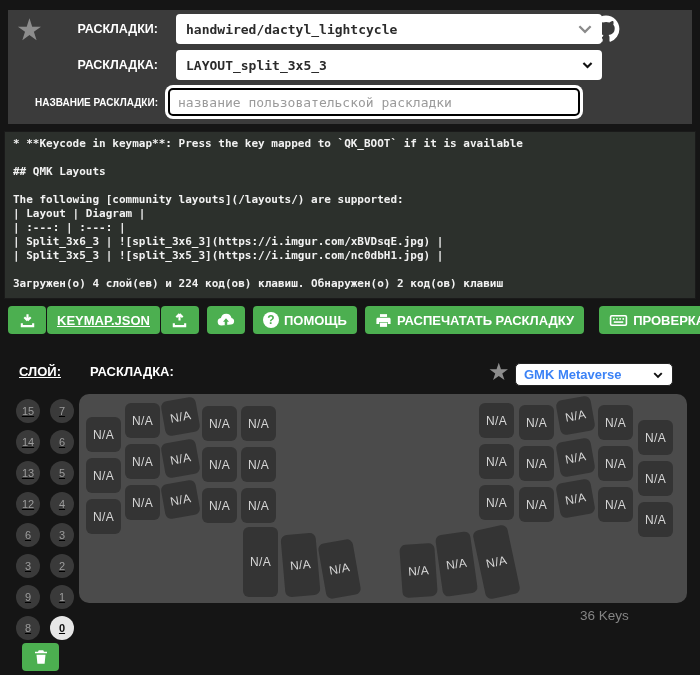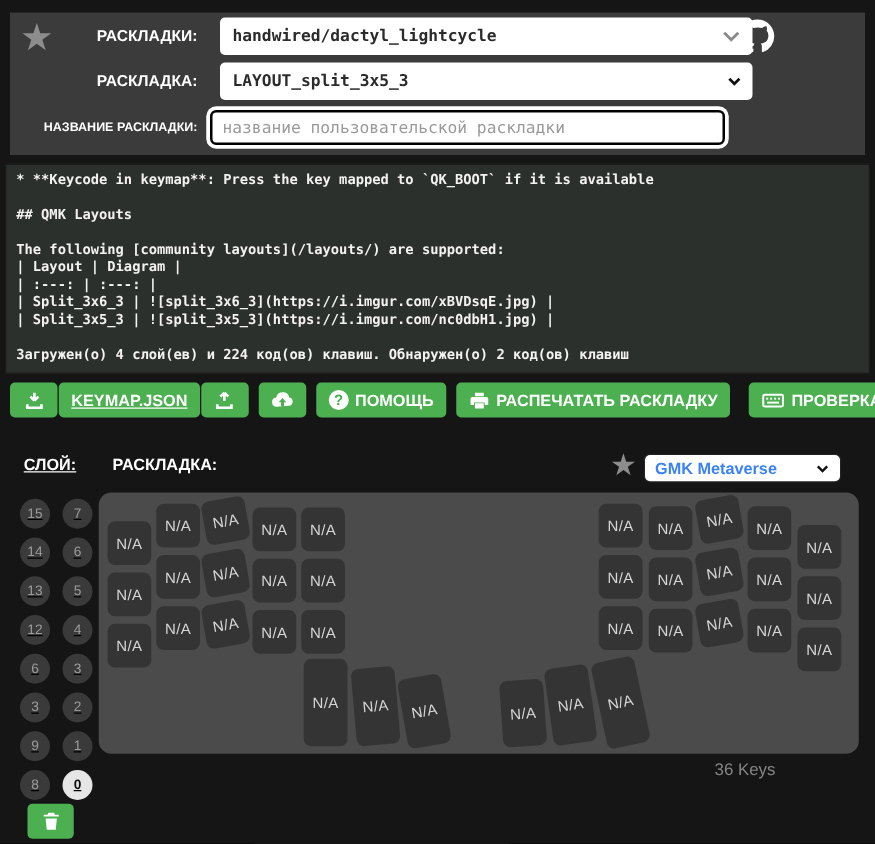--- a/index.html
+++ b/index.html
@@ -60,21 +60,21 @@
   .layer-btn { width:24px; height:24px; border-radius:50%; border:none; background:#3a3a3a;
                color:#9c9c9c; font-size:11px; font-family:"Liberation Sans", sans-serif;
                cursor:pointer; display:flex; align-items:center; justify-content:center; }
   .layer-btn.selected { background:#e6e6e6; color:#111; font-weight:bold; }
 
   .kb-panel { position:absolute; left:79px; top:394px; width:608px; height:209px;
               background:#4b4b4b; border-radius:10px; }
   .key { position:absolute; background:#343434; border-radius:6px; color:#d6d6d6;
          font-size:12px; display:flex; align-items:center; justify-content:center;
          cursor:pointer; letter-spacing:0.3px; }
-  .key-count { position:absolute; left:548px; top:608px; width:96px; text-align:center;
+  .key-count { position:absolute; left:580px; top:608px; width:96px; text-align:left;
                color:#858585; font-size:13.5px; }
   .trash-btn { position:absolute; left:22px; top:643px; width:37px; height:28px; background:#4caf50;
                border:none; border-radius:4px; display:flex; align-items:center; justify-content:center;
                cursor:pointer; }
 </style>
 </head>
 <body>
 
 <div class="app">
 

